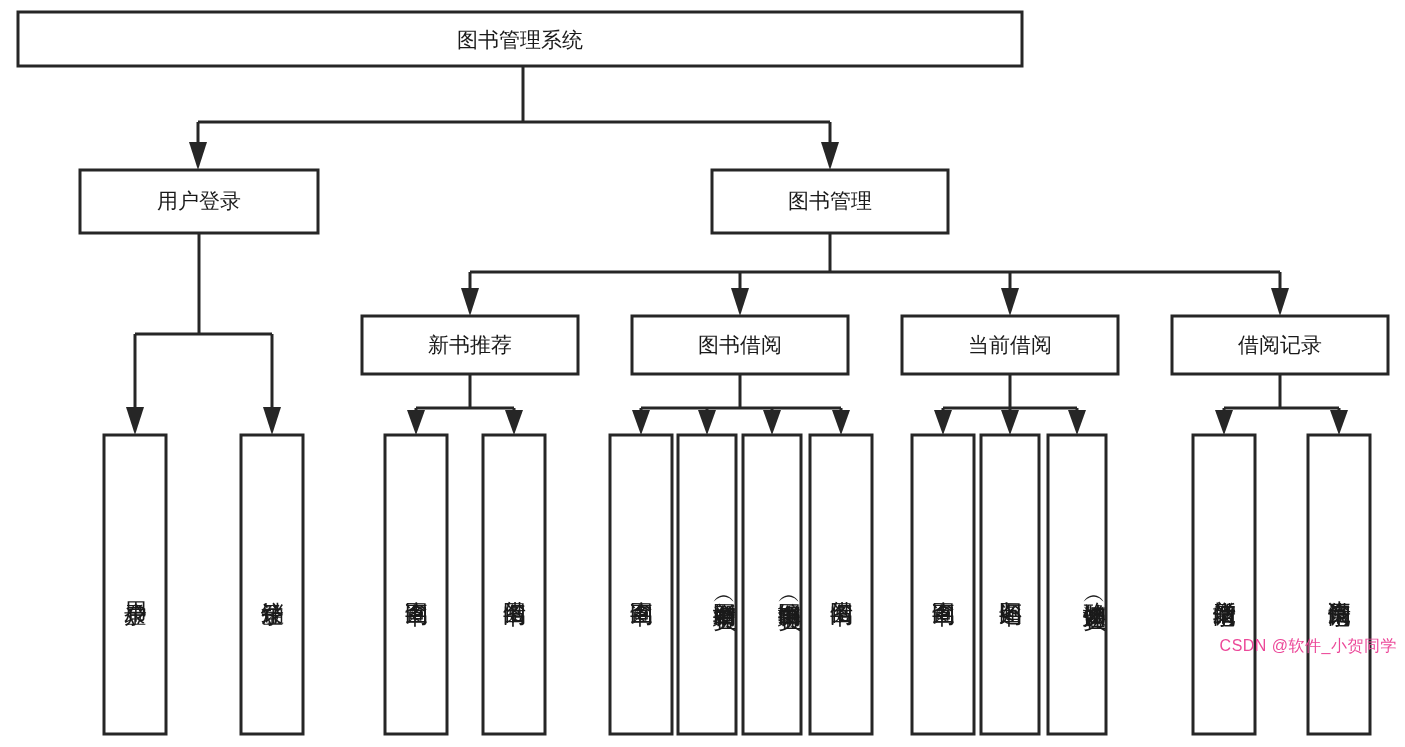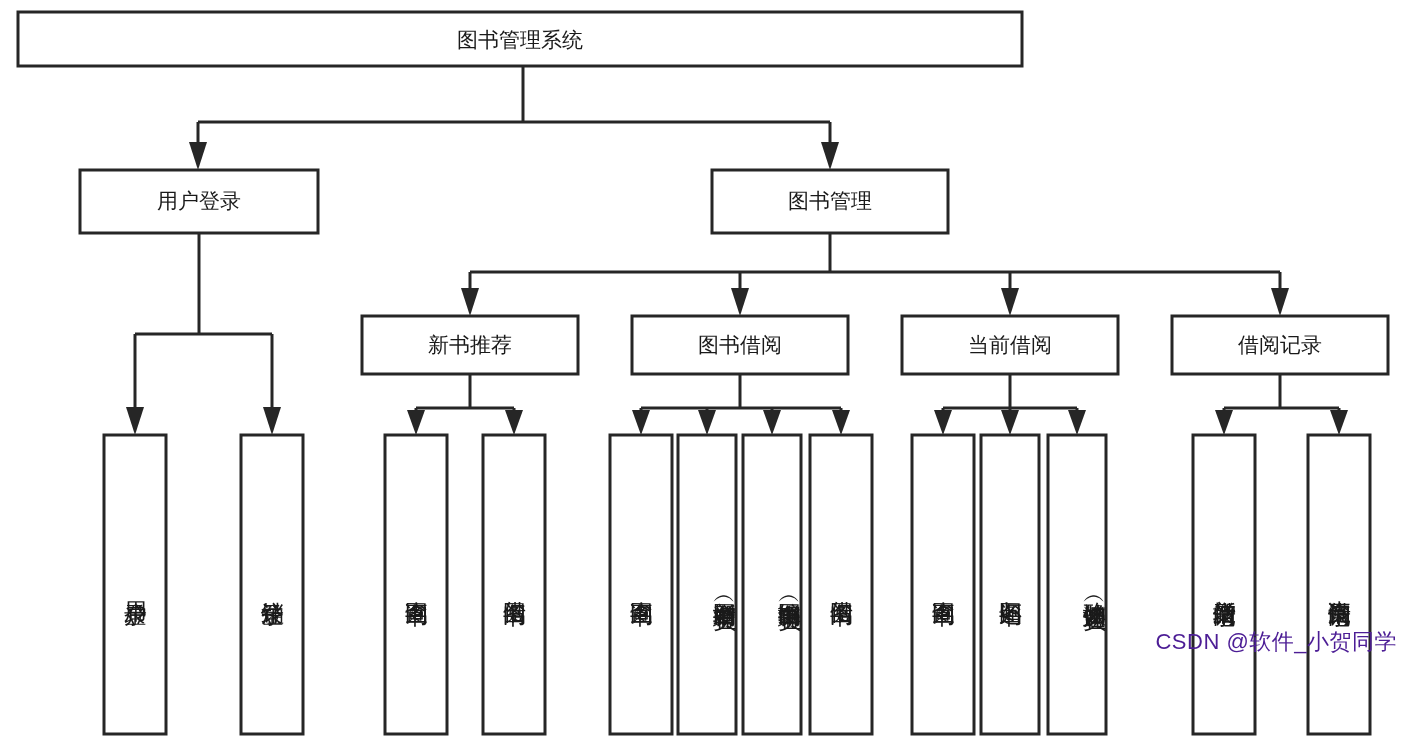--- a/index.html
+++ b/index.html
@@ -60,22 +60,22 @@
     letter-spacing: 1px;
     white-space: nowrap;
     text-align: center;
     pointer-events: none;
   }
   #watermark {
     position: absolute;
     right: 8px;
     bottom: 6px;
     font-family: "Liberation Sans", "DejaVu Sans", sans-serif;
-    font-size: 22px;
-    color: #4c1d95;
+    font-size: 16px;
+    color: #ec4899;
     white-space: nowrap;
     letter-spacing: 0.5px;
   }
 </style>
 </head>
 <body>
 
 <div id="diagram-root">
 
   <svg id="diagram-canvas" viewBox="0 0 1405 747">

